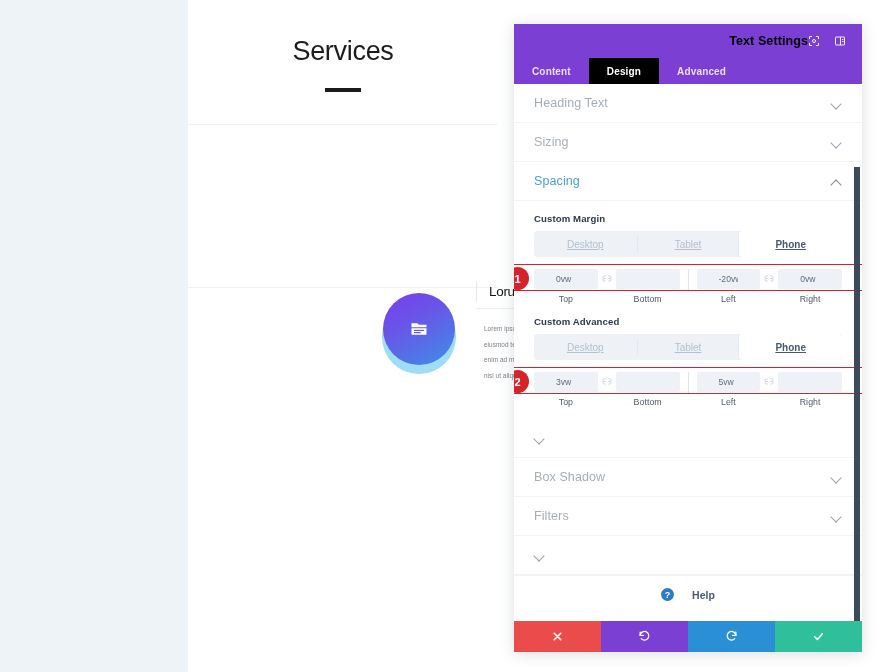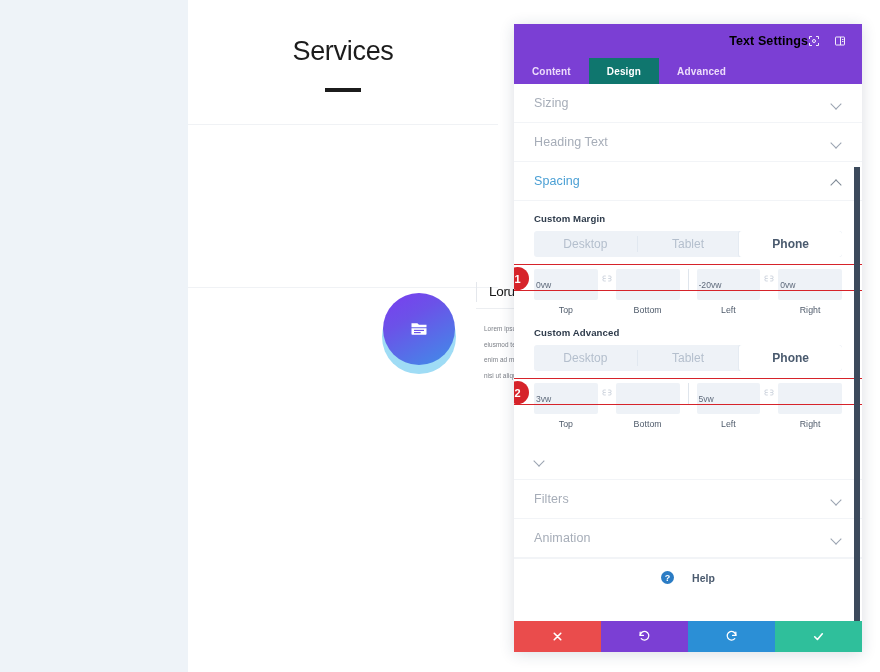--- a/index.html
+++ b/index.html
@@ -138,21 +138,21 @@
     padding: 0 18px;
     height: 26px;
     display: flex; align-items: center;
     color: #ecdcfb;
     font-size: 10px;
     font-weight: bold;
     letter-spacing: .15px;
     cursor: pointer;
   }
   .panel-tab.active {
-    background: #0f766e;
+    background: #000000;
     color: #ffffff;
   }
 
   .panel-scroll {
     flex: 1;
     position: relative;
     overflow: hidden;
     background: #fff;
   }
 
@@ -203,24 +203,25 @@
   .device-toggle {
     display: flex;
     height: 26px;
     background: #eef2f7;
     border-radius: 3px;
     overflow: hidden;
   }
   .device-btn {
     flex: 1;
     display: flex; align-items: center; justify-content: center;
-    font-size: 12px;
+    font-size: 10px;
     color: #b4bfcd;
     cursor: pointer;
     position: relative;
+    text-decoration: underline;
   }
   .device-btn + .device-btn::before {
     content: "";
     position: absolute; left: 0; top: 5px;
     width: 1px; height: 16px;
     background: #e1e8f0;
   }
   .device-btn.active {
     background: #ffffff;
     color: #4a5a6e;
@@ -249,27 +250,27 @@
     flex: none;
   }
   .value-cell {
     flex: 1;
     display: flex;
     flex-direction: column;
     align-items: center;
   }
   .value-input {
     width: 100%;
-    height: 31px;
+    height: 20px;
     background: #eef2f7;
     border: none;
     border-radius: 2px;
     font-size: 8.6px;
     color: #5f6b7c;
-    padding: 0 2px;
+    padding: 0 22px;
     font-family: "Liberation Sans", sans-serif;
     line-height: 19px;
   }
   .value-input::placeholder { color: #b9c2cd; }
   .value-caption {
     font-size: 8.8px;
     color: #4f5b6b;
     margin-top: 5px;
     letter-spacing: .05px;
   }
@@ -398,26 +399,26 @@
     <div class="panel-tab">Content</div>
     <div class="panel-tab active">Design</div>
     <div class="panel-tab">Advanced</div>
   </div>
 
   <div class="panel-scroll">
 
     <div class="panel-scrollbar"></div>
 
     <div class="accordion-row">
+      <span class="acc-label">Heading Text</span>
+      <span class="chev"></span>
+    </div>
+
+    <div class="accordion-row">
       <span class="acc-label">Sizing</span>
-      <span class="chev"></span>
-    </div>
-
-    <div class="accordion-row">
-      <span class="acc-label">Heading Text</span>
       <span class="chev"></span>
     </div>
 
     <div class="accordion-row open">
       <span class="acc-label">Spacing</span>
       <span class="chev up"></span>
     </div>
 
     <div class="spacing-body">
 
@@ -524,25 +525,28 @@
           </div>
         </div>
       </div>
 
     </div>
 
     <div class="accordion-row">
       <span class="chev"></span>
     </div>
     <div class="accordion-row">
+      <span class="acc-label">Box Shadow</span>
+      <span class="chev"></span>
+    </div>
+    <div class="accordion-row">
       <span class="acc-label">Filters</span>
       <span class="chev"></span>
     </div>
     <div class="accordion-row">
-      <span class="acc-label">Animation</span>
       <span class="chev"></span>
     </div>
 
     <div class="help-row">
       <span class="help-q">?</span>
       <span class="help-label">Help</span>
     </div>
 
   </div>
 

